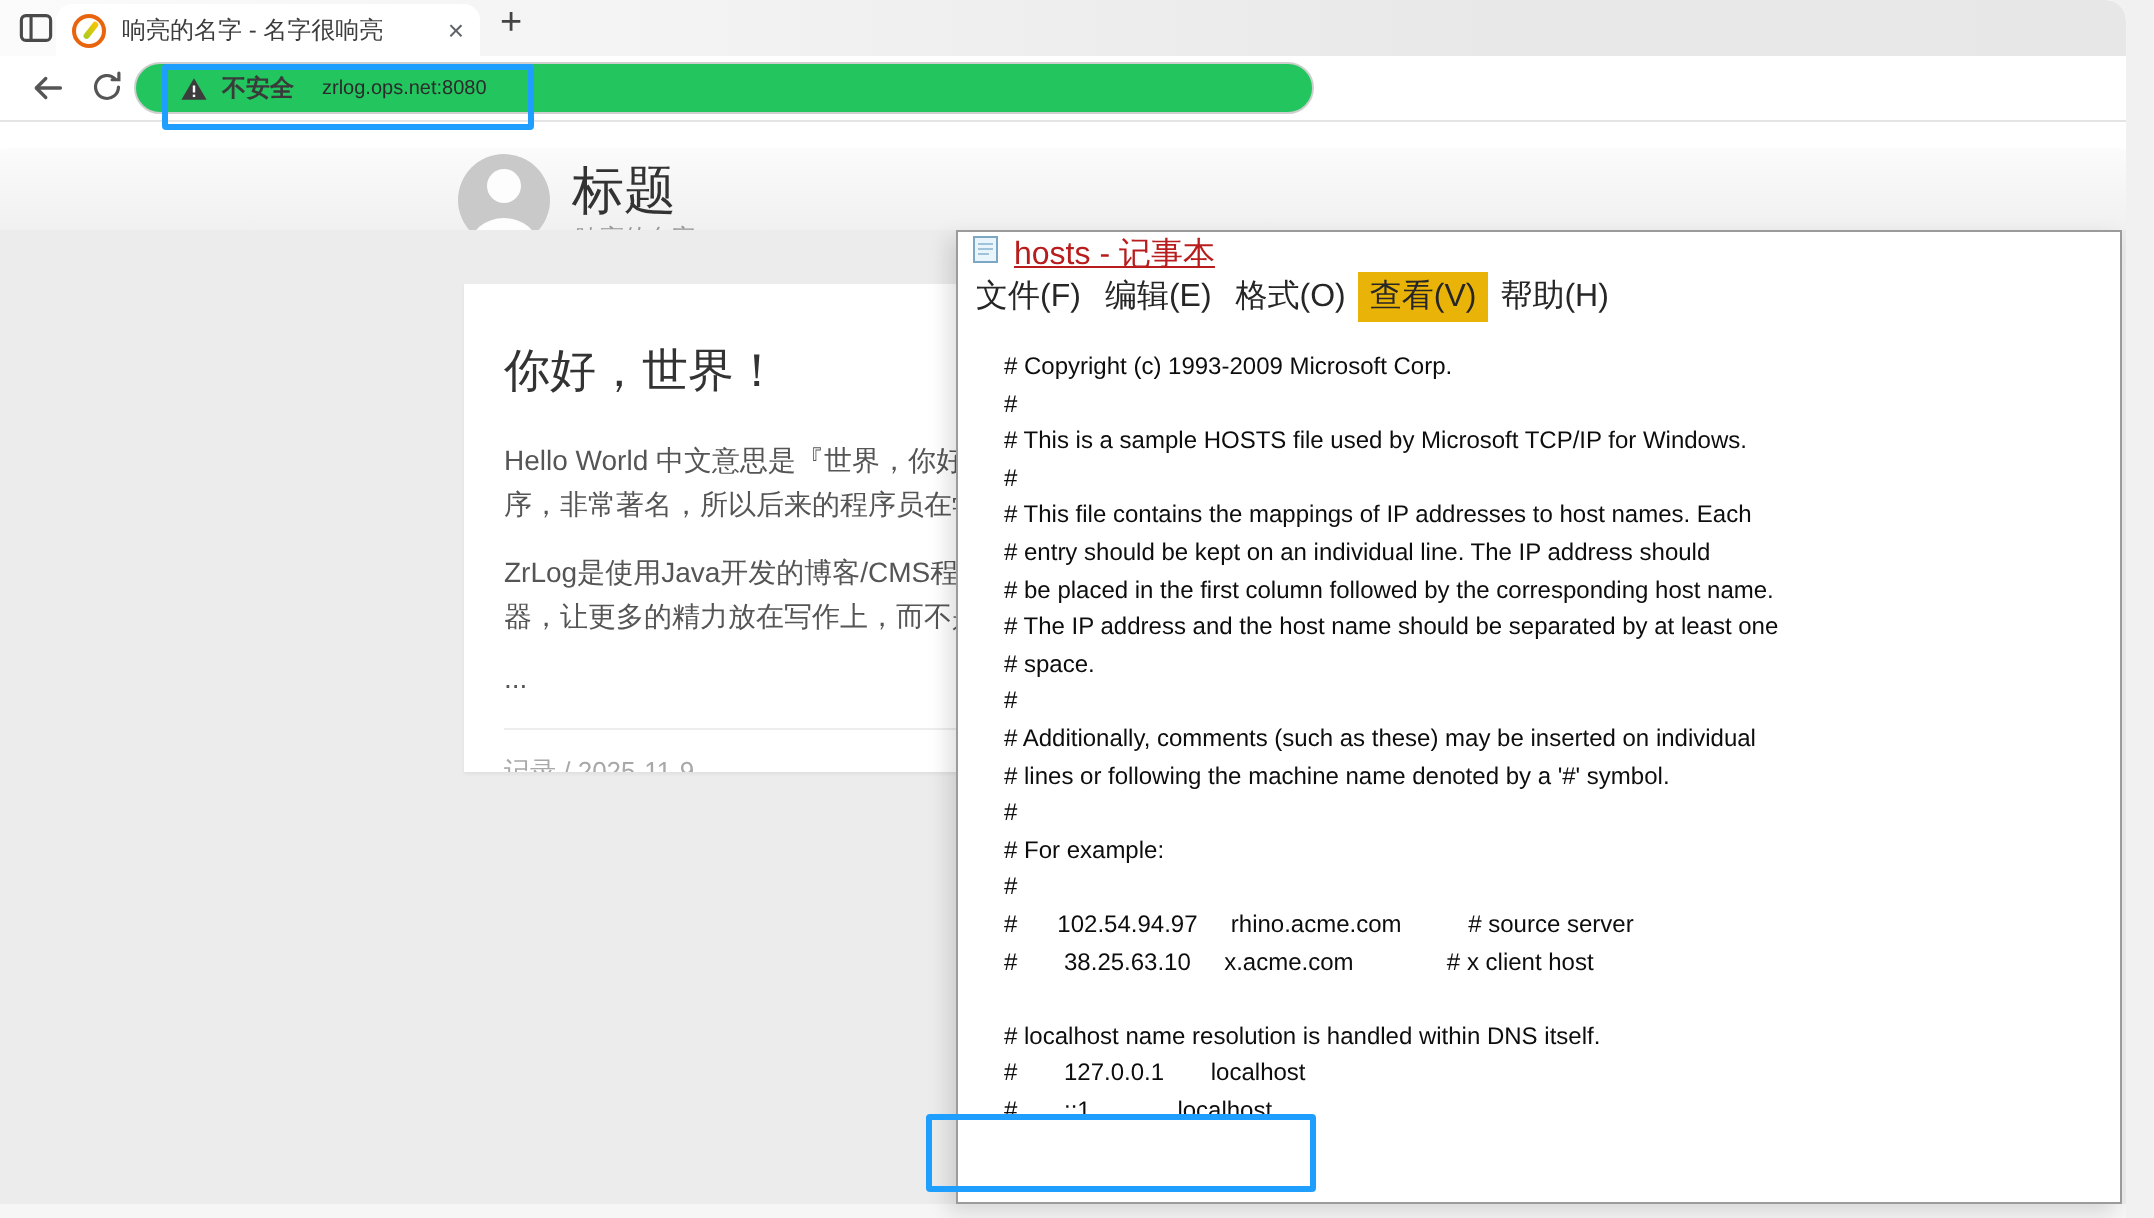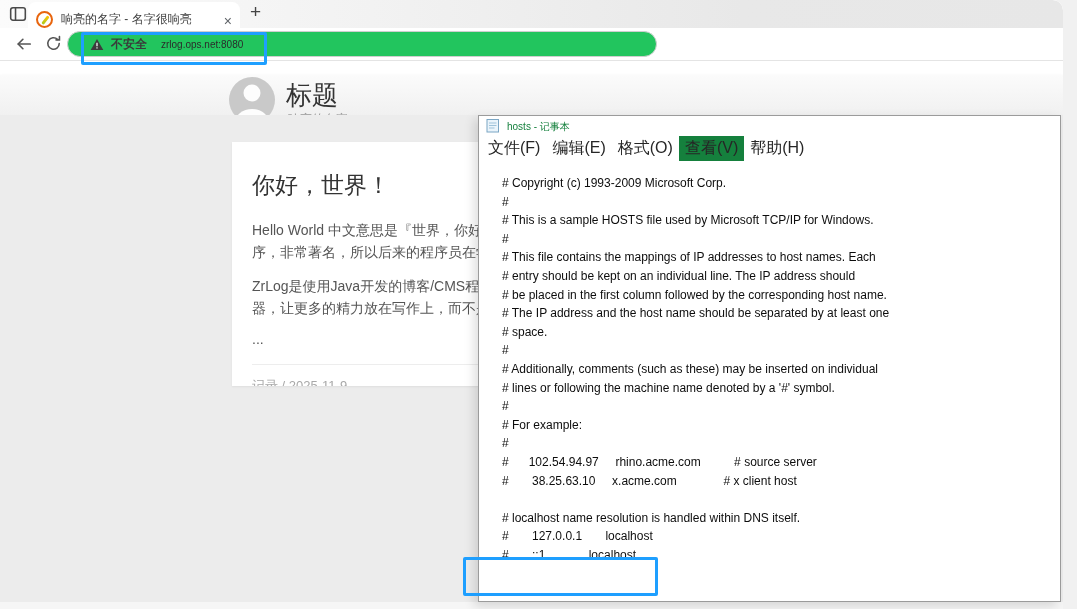--- a/index.html
+++ b/index.html
@@ -6,21 +6,21 @@
   body{width:1077px;height:609px;background:#f1f1f1;font-family:"Liberation Sans",sans-serif;overflow:hidden;}
   .screen{position:relative;width:1077px;height:609px;background:#f1f1f1;}
   .browser{position:absolute;left:0;top:0;width:1063px;height:609px;background:#fff;border-radius:0 10px 0 0;overflow:hidden;}
 
   
   .tabstrip{position:absolute;left:0;top:0;width:100%;height:28px;
     background:linear-gradient(to right,#fbfbfb 0%,#f2f2f2 35%,#e8e8e8 70%,#e7e7e7 100%);
     border-radius:0 10px 0 0;}
   .tablayout{position:absolute;left:9px;top:5px;width:18px;height:18px;cursor:pointer;}
   .tab{position:absolute;left:28px;top:2px;width:212px;height:26px;background:#fff;
-    border-radius:8px 8px 0 0;display:flex;align-items:flex-end;padding:0 8px;box-sizing:border-box;}
+    border-radius:8px 8px 0 0;display:flex;align-items:center;padding:0 8px;box-sizing:border-box;}
   .favicon{width:13px;height:13px;border-radius:50%;border:2px solid #e8650e;position:relative;flex:0 0 auto;}
   .favicon::after{content:'';position:absolute;left:5.5px;top:1.5px;width:2.5px;height:10px;
     background:linear-gradient(#ffc400,#aacb1e);transform:rotate(38deg);border-radius:2px;}
   .tab-title{font-size:12px;color:#3c3c3c;margin-left:8px;flex:1;white-space:nowrap;overflow:hidden;}
   .tab-close{font-size:14px;color:#5f6368;margin-left:6px;cursor:pointer;line-height:1;}
   .newtab{position:absolute;left:250px;top:1px;font-size:19px;color:#444;font-weight:300;cursor:pointer;}
 
   
   .addressrow{position:absolute;left:0;top:28px;width:100%;height:33px;background:#fff;
     border-bottom:1px solid #e4e4e4;box-sizing:border-box;}
@@ -59,24 +59,24 @@
   .post-line{font-size:14px;color:#555;line-height:22px;white-space:nowrap;}
   .post-gap{height:12px;}
   .post-ellipsis{font-size:14px;color:#555;margin-top:12px;}
   .post-divider{border-top:1px solid #ededed;margin-top:17px;margin-right:0;}
   .post-meta{font-size:13px;color:#a8a8a8;margin-top:12px;}
 
   
   .notepad{position:absolute;left:478px;top:115px;width:583px;height:487px;background:#fff;
     border:1px solid #9b9b9b;box-shadow:-4px 4px 10px rgba(0,0,0,0.13);box-sizing:border-box;z-index:10;}
   .np-titlebar{height:22px;display:flex;align-items:center;padding-left:7px;}
-  .np-title{font-size:10px;color:#15803d;margin-left:7px;}
+  .np-title{font-size:16px;color:#b91c1c;margin-left:7px;text-decoration:underline;}
   .np-menubar{height:20px;display:flex;align-items:center;padding-left:3px;font-size:16px;color:#262626;}
   .np-menu{padding:2px 6px;cursor:pointer;}
-  .np-menu.active{background:#15803d;}
+  .np-menu.active{background:#eab308;}
   .np-content{position:absolute;left:7px;top:42px;right:2px;bottom:2px;overflow:hidden;
     font-family:"Liberation Sans",sans-serif;font-size:12px;line-height:18.6px;color:#0d0d0d;
     white-space:pre;margin:16px;}
 </style>
 </head>
 <body>
 
 <div class="screen">
   <div class="browser">
 

